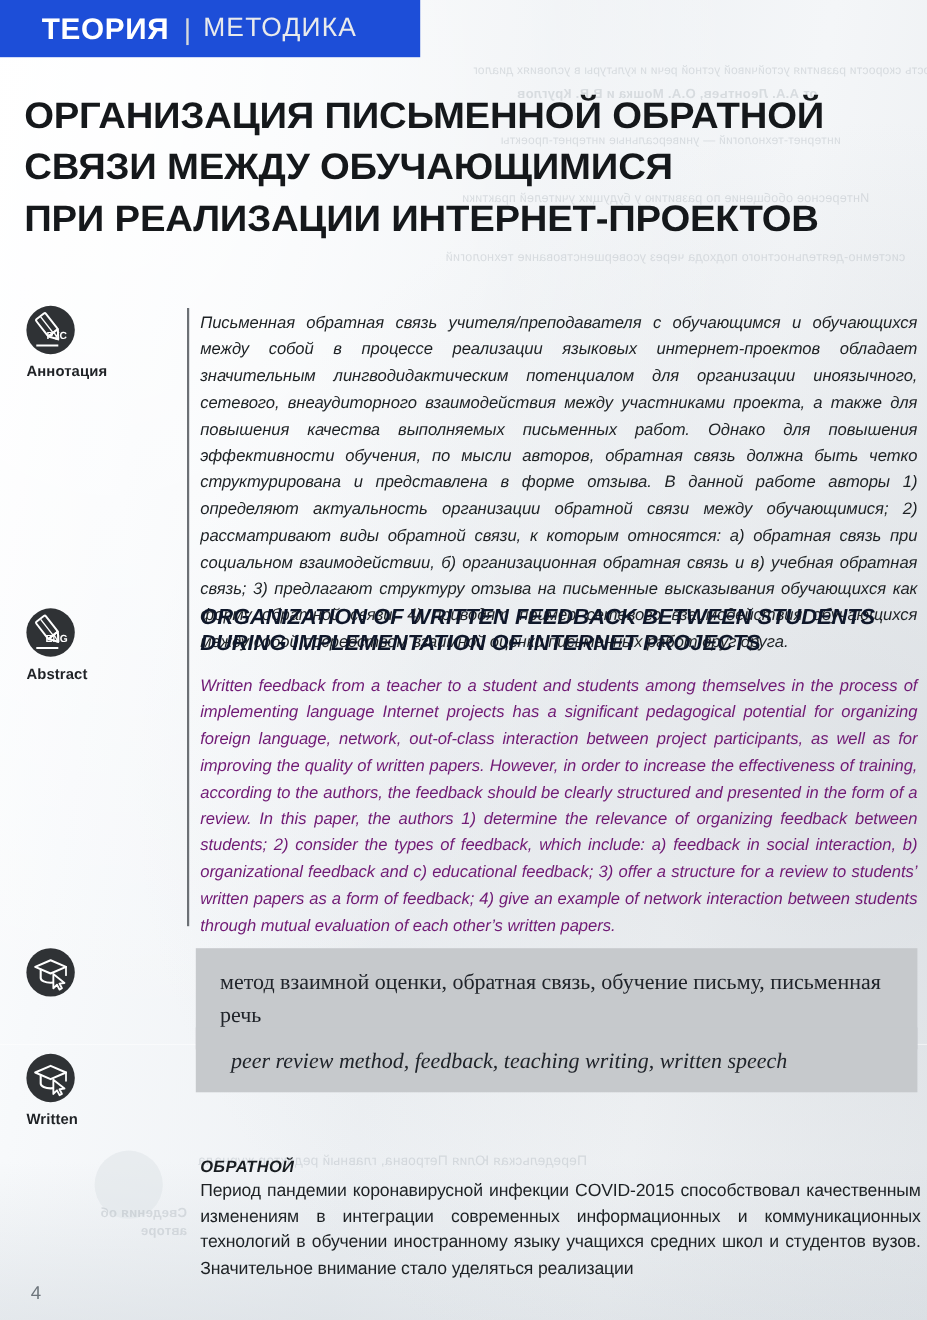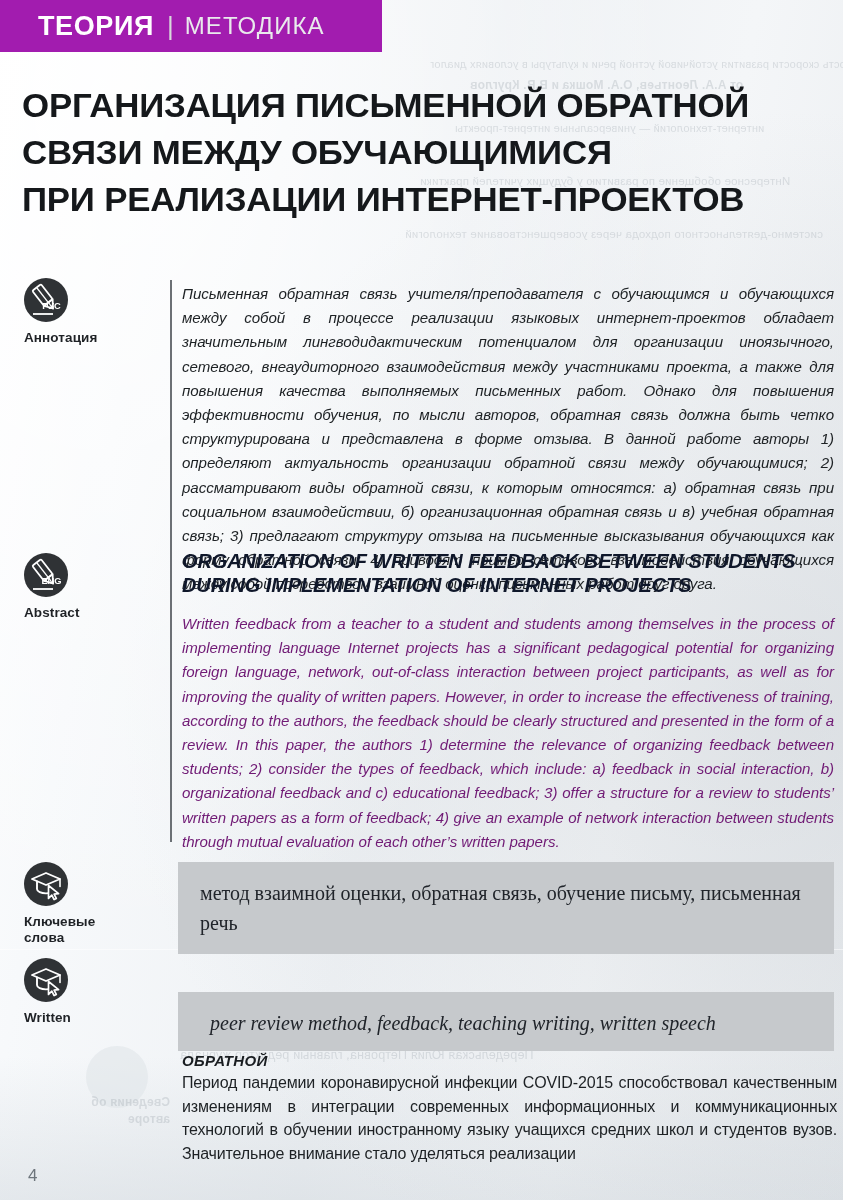--- a/index.html
+++ b/index.html
@@ -39,21 +39,21 @@
   }
   .bleed-circle{
     position:absolute;border-radius:50%;
     background:#dfe3e7;opacity:.55;pointer-events:none;
   }
 
   
   .banner{
     position:absolute;left:0;top:0;
     width:382px;height:52px;
-    background:#a21caf;
+    background:#1d4ed8;
     display:flex;align-items:center;
     padding-left:38px;box-sizing:border-box;
   }
   .banner .b1{
     color:#ffffff;font-weight:bold;font-size:27px;
     letter-spacing:.6px;
   }
   .banner .bsep{
     color:#d7d9db;font-weight:300;font-size:26px;
     margin:0 11px 0 13px;
@@ -216,24 +216,20 @@
 
 <div class="rail-item" style="top:862px;">
   <div class="badge">
     <svg width="44" height="44" viewBox="0 0 44 44" aria-hidden="true">
       <polygon points="22,11 36,17 22,23 8,17" fill="none" stroke="#ffffff" stroke-width="1.9" stroke-linejoin="round"></polygon>
       <path d="M13,19.5 L13,27 C13,29.6 17.2,31.4 22,31.4 C24.2,31.4 26.2,31.0 27.7,30.4" fill="none" stroke="#ffffff" stroke-width="1.9" stroke-linecap="round"></path>
       <path d="M36,17 L36,24.5" fill="none" stroke="#ffffff" stroke-width="1.6" stroke-linecap="round"></path>
       <polygon points="24.5,23.5 24.5,36.5 27.8,33.2 30.1,37.6 32.3,36.4 30.1,32.2 34.6,31.6" fill="#2f3235" stroke="#ffffff" stroke-width="1.7" stroke-linejoin="round"></polygon>
     </svg>
   </div>
-  <div class="rail-label">
-    <div>Ключевые</div>
-    <div>слова</div>
-  </div>
 </div>
 
 <div class="rail-item" style="top:958px;">
   <div class="badge">
     <svg width="44" height="44" viewBox="0 0 44 44" aria-hidden="true">
       <polygon points="22,11 36,17 22,23 8,17" fill="none" stroke="#ffffff" stroke-width="1.9" stroke-linejoin="round"></polygon>
       <path d="M13,19.5 L13,27 C13,29.6 17.2,31.4 22,31.4 C24.2,31.4 26.2,31.0 27.7,30.4" fill="none" stroke="#ffffff" stroke-width="1.9" stroke-linecap="round"></path>
       <path d="M36,17 L36,24.5" fill="none" stroke="#ffffff" stroke-width="1.6" stroke-linecap="round"></path>
       <polygon points="24.5,23.5 24.5,36.5 27.8,33.2 30.1,37.6 32.3,36.4 30.1,32.2 34.6,31.6" fill="#2f3235" stroke="#ffffff" stroke-width="1.7" stroke-linejoin="round"></polygon>
     </svg>
@@ -247,21 +243,21 @@
   <div>ORGANIZATION OF WRITTEN FEEDBACK BETWEEN STUDENTS</div>
   <div>DURING IMPLEMENTATION OF INTERNET PROJECTS</div>
 </div>
 
 <div class="col en-abstract" style="top:612px;">Written feedback from a teacher to a student and students among themselves in the process of implementing language Internet projects has a significant pedagogical potential for organizing foreign language, network, out-of-class interaction between project participants, as well as for improving the quality of written papers. However, in order to increase the effectiveness of training, according to the authors, the feedback should be clearly structured and presented in the form of a review. In this paper, the authors 1) determine the relevance of organizing feedback between students; 2) consider the types of feedback, which include: a) feedback in social interaction, b) organizational feedback and c) educational feedback; 3) offer a structure for a review to students’ written papers as a form of feedback; 4) give an example of network interaction between students through mutual evaluation of each other’s written papers.</div>
 
 <div class="kwbox ru" style="top:862px;height:92px;">
   <div class="kwtext">метод взаимной оценки, обратная связь, обучение письму, письменная речь</div>
 </div>
 
-<div class="kwbox en" style="top:992px;height:59px;padding-left:32px;">
+<div class="kwbox en" style="top:934px;height:59px;padding-left:32px;">
   <div class="kwtext">peer review method, feedback, teaching writing, written speech</div>
 </div>
 
 <div class="col" style="top:1052px;width:655px;">
   <div class="intro-head">ОБРАТНОЙ</div>
   <div class="intro-body">Период пандемии коронавирусной инфекции COVID-2015 способствовал качественным изменениям в интеграции современных информационных и коммуникационных технологий в обучении иностранному языку учащихся средних школ и студентов вузов. Значительное внимание стало уделяться реализации</div>
 </div>
 
 <div class="pageno">4</div>
 

